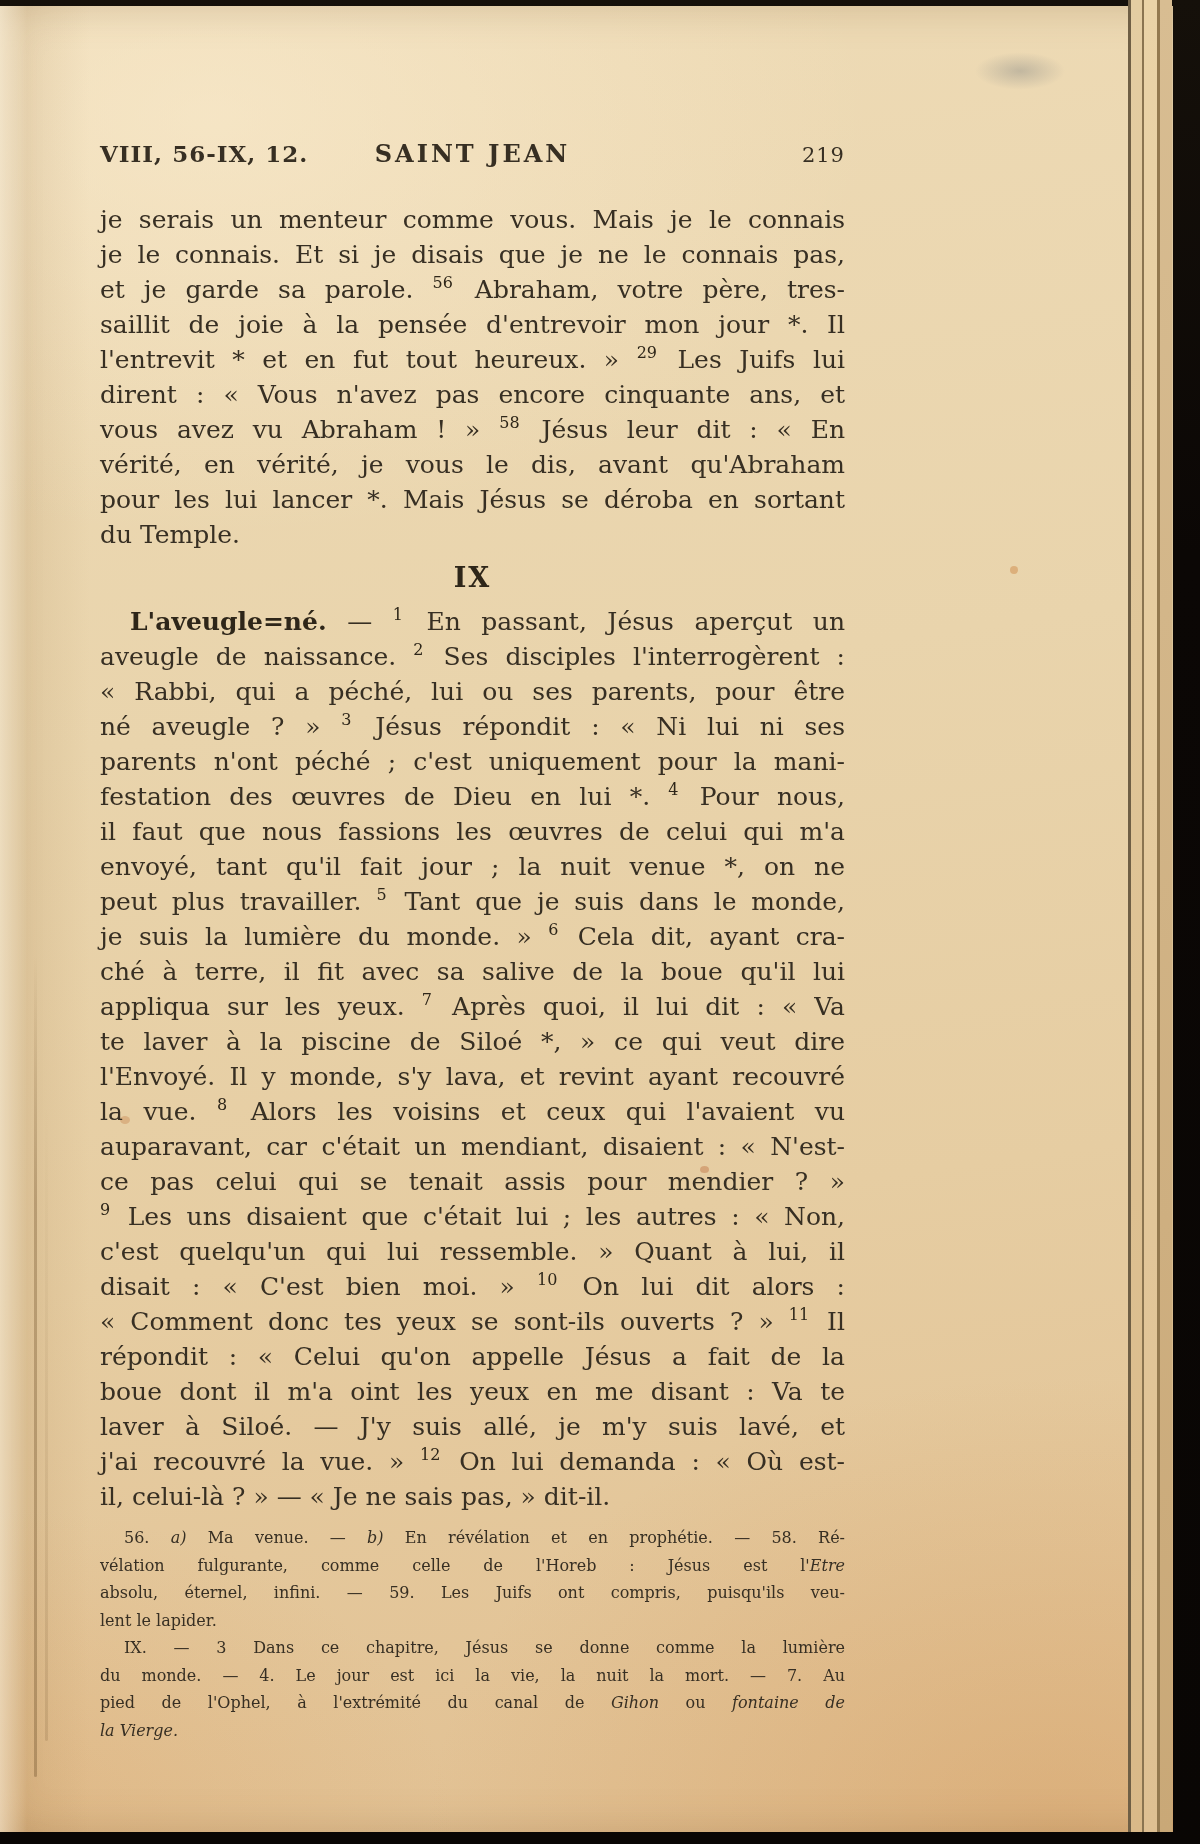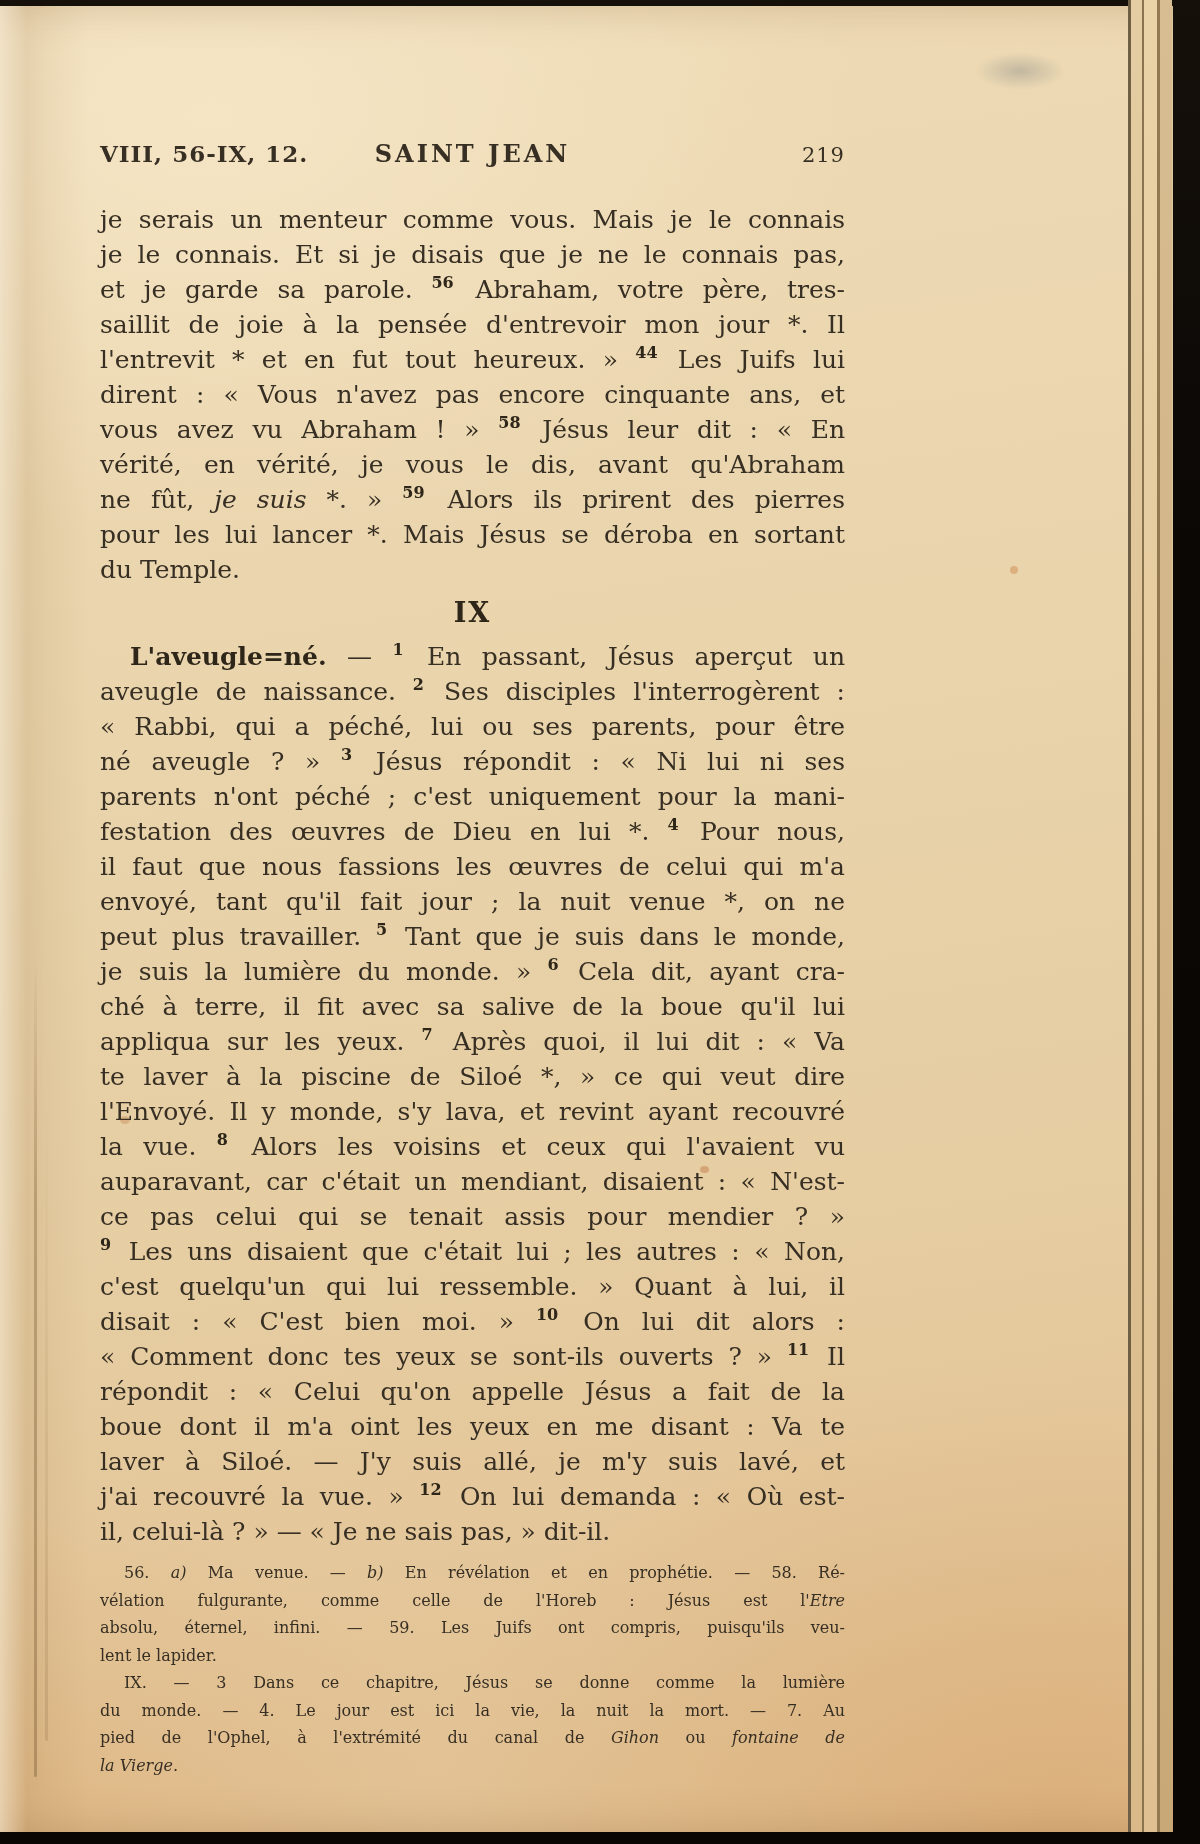--- a/index.html
+++ b/index.html
@@ -51,21 +51,21 @@
   }
   .header{display:flex;align-items:baseline;height:28px;margin-bottom:35px;}
   .ref{font-weight:bold;font-size:23px;letter-spacing:1px;flex:1;text-align:left;}
   .running-title{font-weight:bold;font-size:24px;letter-spacing:3px;flex:1;text-align:center;}
   .pagenum{font-size:21px;flex:1;text-align:right;letter-spacing:1px;}
 
   .para{font-size:25px;line-height:35px;}
   .line{text-align:justify;text-align-last:justify;white-space:normal;}
   .line.last{text-align-last:left;}
   .line.indent{padding-left:30px;}
-  sup.v{font-weight:bold;font-size:64%;position:relative;top:-1px;vertical-align:super;line-height:0;margin-right:3px;color:#2e2619;}
+  sup.v{font-weight:normal;font-size:64%;position:relative;top:-1px;vertical-align:super;line-height:0;margin-right:3px;color:#2e2619;}
   .line b{color:#2e2619;}
 
   .chapter-heading{
     text-align:center;font-weight:bold;font-size:27px;letter-spacing:2px;
     margin-top:8px;height:36px;line-height:36px;margin-bottom:8px;color:#2e2619;
   }
   .footnotes{margin-top:10px;font-size:16px;}
   .fnblock .line{line-height:27.5px;}
   .fnblock .line.indent{padding-left:24px;}
 </style>
@@ -86,25 +86,24 @@
       <span class="ref">VIII, 56-IX, 12.</span>
       <span class="running-title">SAINT JEAN</span>
       <span class="pagenum">219</span>
     </div>
 
     <div class="para">
         <div class="line">je serais un menteur comme vous. Mais je le connais</div>
         <div class="line">je le connais. Et si je disais que je ne le connais pas,</div>
         <div class="line">et je garde sa parole. <sup class="v">56</sup> Abraham, votre père, tres-</div>
         <div class="line">saillit de joie à la pensée d'entrevoir mon jour *. Il</div>
-        <div class="line">l'entrevit * et en fut tout heureux. » <sup class="v">44</sup> Les Juifs lui</div>
+        <div class="line">l'entrevit * et en fut tout heureux. » <sup class="v">29</sup> Les Juifs lui</div>
         <div class="line">dirent : « Vous n'avez pas encore cinquante ans, et</div>
         <div class="line">vous avez vu Abraham ! » <sup class="v">58</sup> Jésus leur dit : « En</div>
         <div class="line">vérité, en vérité, je vous le dis, avant qu'Abraham</div>
-        <div class="line">ne fût, <i>je suis</i> *. » <sup class="v">59</sup> Alors ils prirent des pierres</div>
         <div class="line">pour les lui lancer *. Mais Jésus se déroba en sortant</div>
         <div class="line last">du Temple.</div>
       </div>
 
     <div class="chapter-heading">IX</div>
 
     <div class="para">
         <div class="line indent"><b>L'aveugle=né.</b> — <sup class="v">1</sup> En passant, Jésus aperçut un</div>
         <div class="line">aveugle de naissance. <sup class="v">2</sup> Ses disciples l'interrogèrent :</div>
         <div class="line">« Rabbi, qui a péché, lui ou ses parents, pour être</div>

